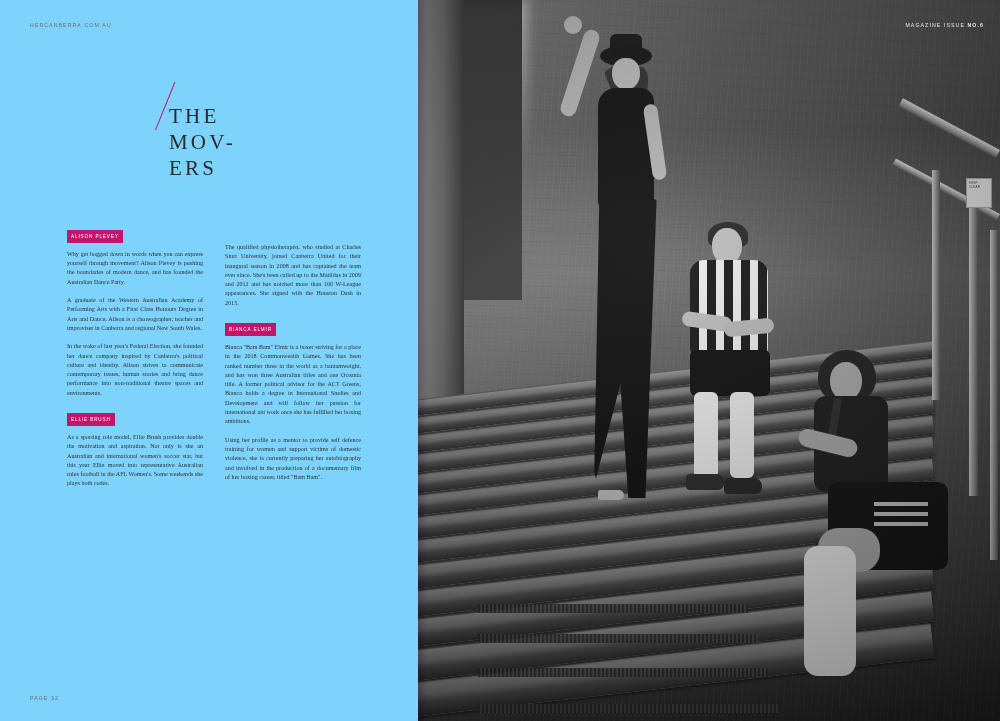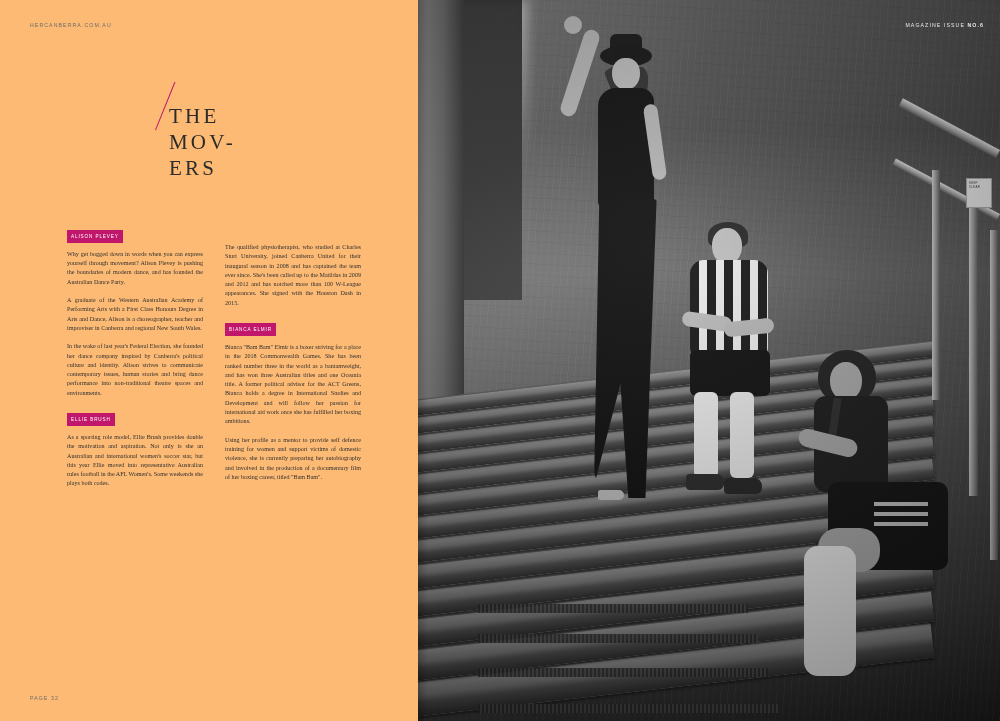--- a/index.html
+++ b/index.html
@@ -15,21 +15,21 @@
     background: #ffffff;
     font-family: "Liberation Serif", serif;
   }
 
   
   .left-page {
     position: absolute;
     left: 0; top: 0;
     width: 418px;
     height: 721px;
-    background: #fdba74;
+    background: #7dd3fc;
   }
   .running-head {
     position: absolute;
     left: 30px;
     top: 22px;
     font-family: "Liberation Sans", sans-serif;
     font-size: 5.2px;
     letter-spacing: 1.1px;
     color: #6c6c6c;
     text-transform: uppercase;

